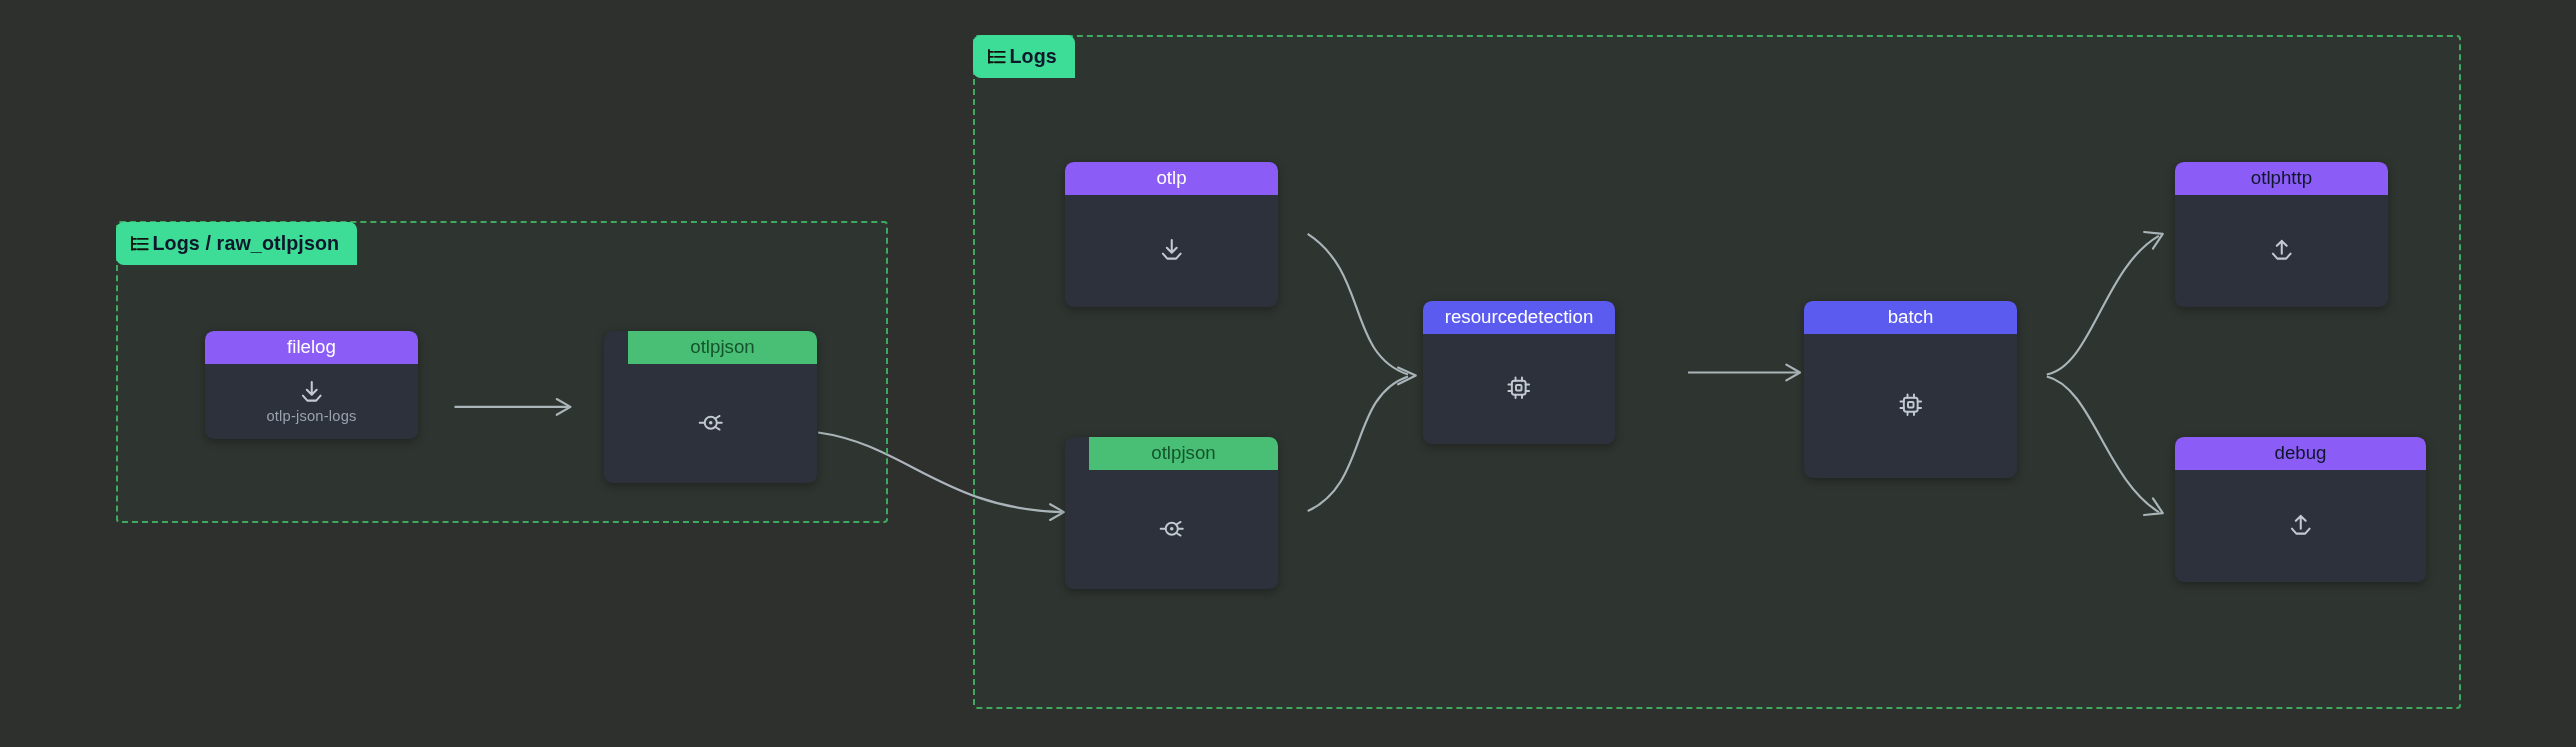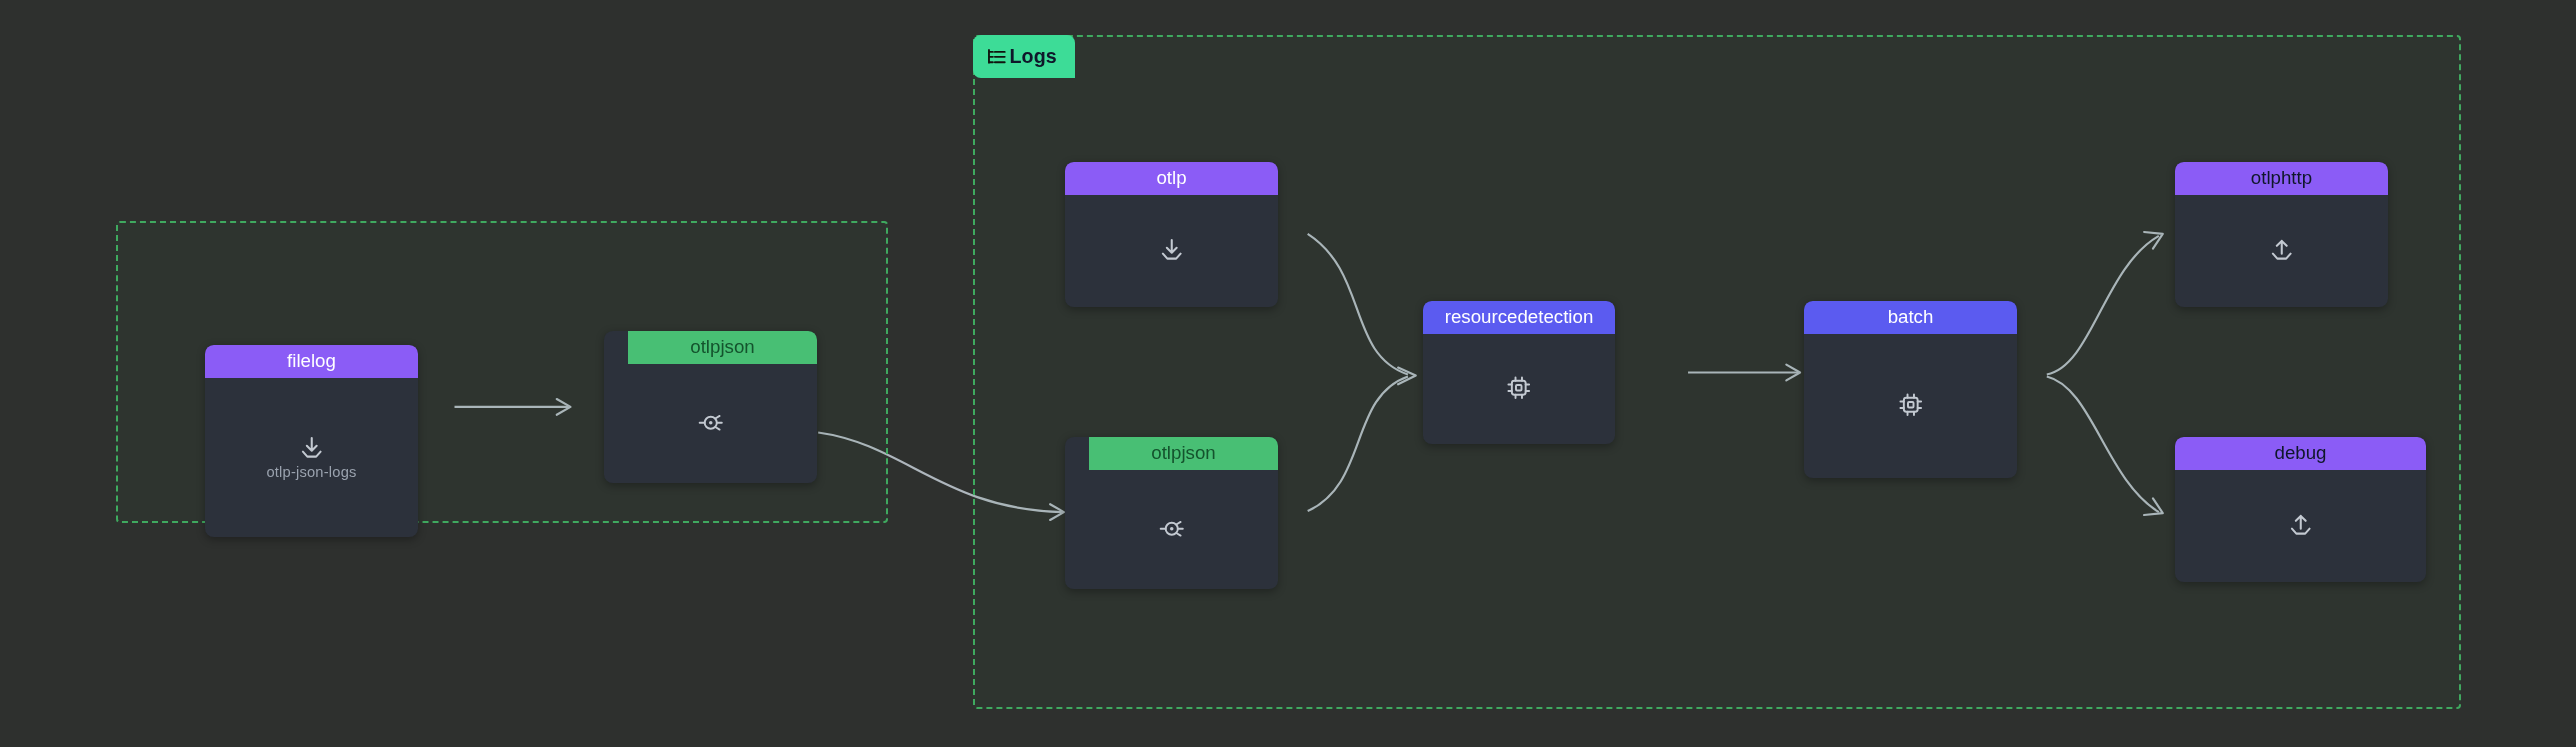--- a/index.html
+++ b/index.html
@@ -104,22 +104,31 @@
 
     <path class="edge" d="M 2082 381 C 2128 372, 2140 272, 2196 240"></path>
     <path class="edge-head" d="M 2181 236 L 2200 238 L 2190 253"></path>
 
     <path class="edge" d="M 2082 383 C 2128 394, 2142 488, 2196 521"></path>
     <path class="edge-head" d="M 2181 524 L 2200 522 L 2190 507"></path>
   </svg>
 
   <div class="group" style="left:116px;top:221px;width:772px;height:302px;">
   </div>
-
-  <div class="node" style="left:205px;top:331px;width:213px;height:192px;margin-top:14px;">
+  <div class="group-badge" style="left:116px;top:222px;">
+    <span class="tree-icon">
+      <svg viewBox="0 0 20 20" width="19.7" height="19.7">
+        <path d="M2 3 L2 16 M2 5 L6 5 M2 10 L6 10 M2 15.5 L6 15.5" stroke="#10140f" stroke-width="1.9" fill="none" stroke-linecap="round"></path>
+        <path d="M8 5 L18 5 M8 10 L18 10 M8 15.5 L18 15.5" stroke="#10140f" stroke-width="1.9" fill="none" stroke-linecap="round"></path>
+      </svg>
+    </span>
+    <span>Logs / raw_otlpjson</span>
+  </div>
+
+  <div class="node" style="left:205px;top:331px;width:213px;height:108px;">
     <div class="node-header hdr-receiver">filelog</div>
     <div class="node-body">
       <span>
         <svg viewBox="0 0 30 30" width="29.5" height="29.5">
           <path d="M15 5 L15 17 M10 13 L15 18 L20 13" stroke="#c3c9d1" stroke-width="2.1" fill="none" stroke-linecap="round" stroke-linejoin="round"></path>
           <path d="M6 19 L10.5 24 L19.5 24 L24 19" stroke="#c3c9d1" stroke-width="2.1" fill="none" stroke-linecap="round" stroke-linejoin="round"></path>
         </svg>
       </span>
       <span class="node-sub">otlp-json-logs</span>
     </div>

